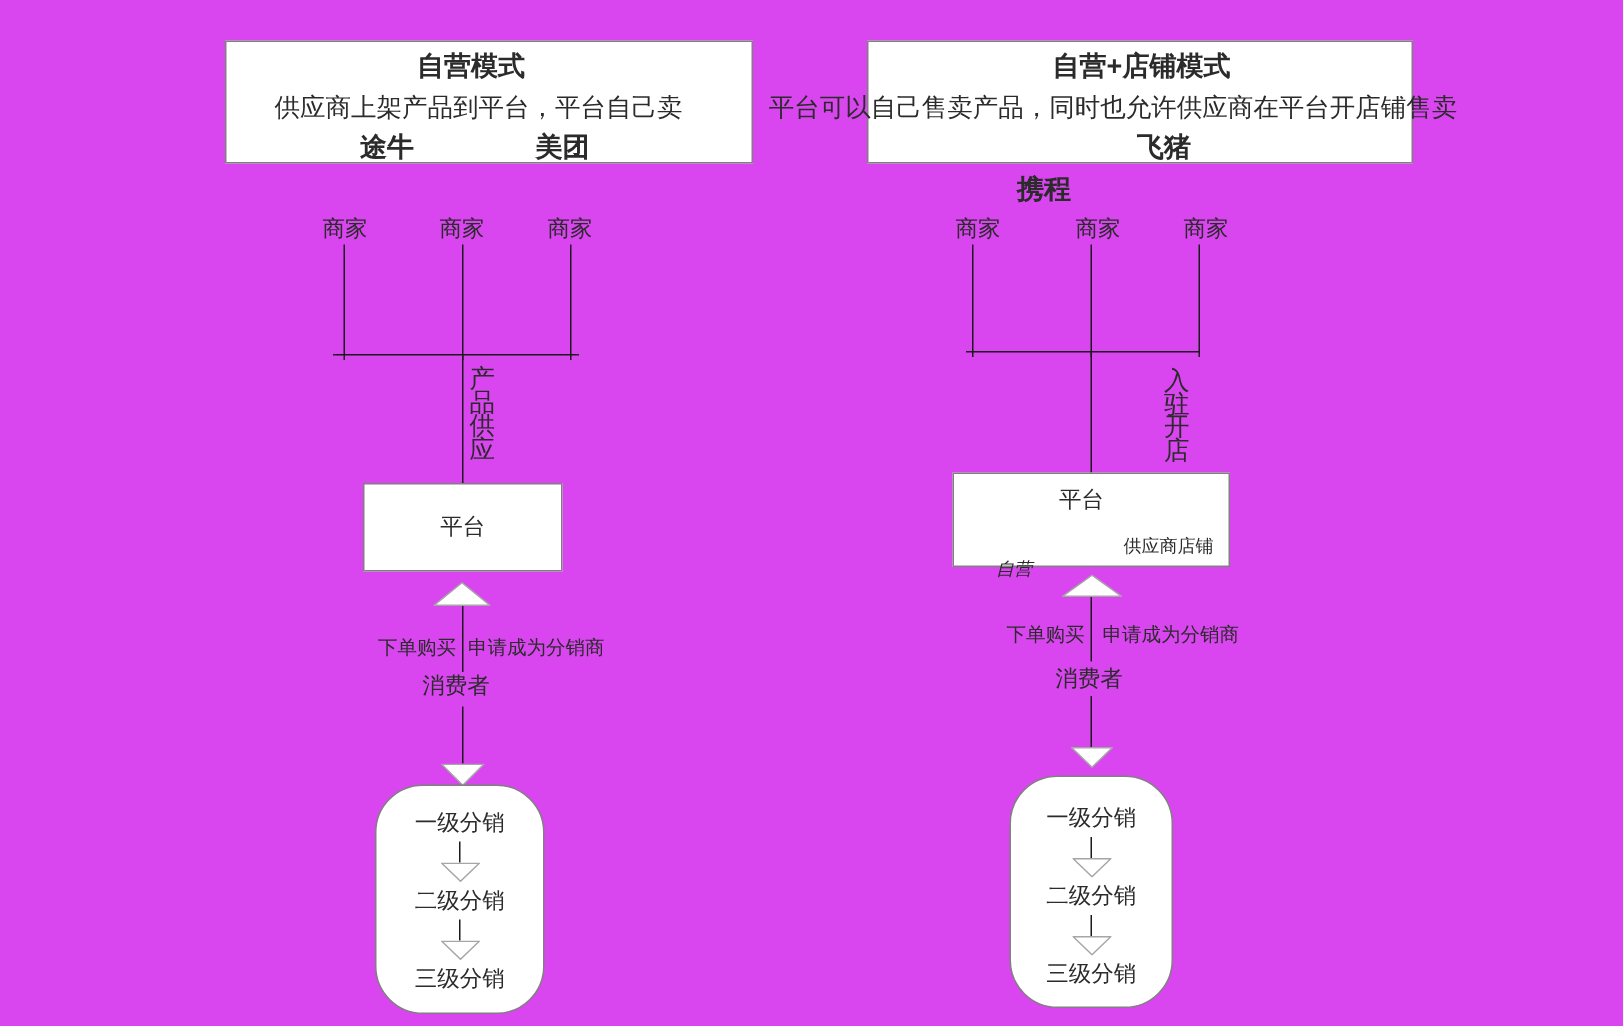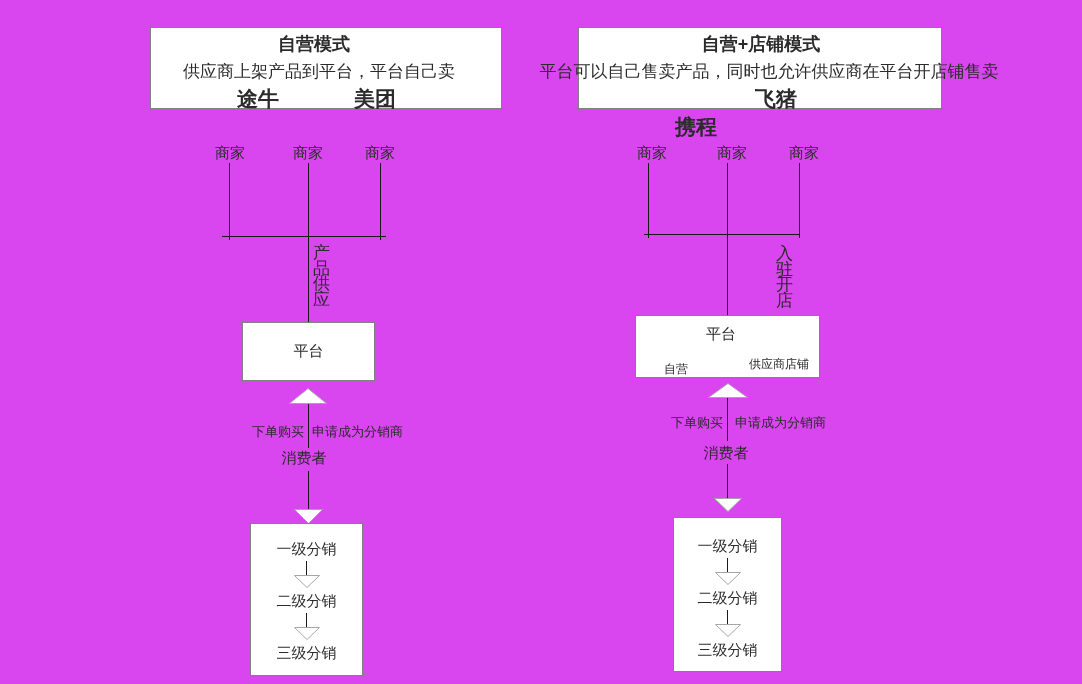--- a/index.html
+++ b/index.html
@@ -8,26 +8,26 @@
     font-family:"Liberation Sans","DejaVu Sans",sans-serif;color:var(--text,#2b2b2b);
   }
   .box{position:absolute;border:1px solid var(--box_border,#808080);background:#fff;box-sizing:border-box;}
   .vl{position:absolute;width:1px;background:var(--line,#1a1a1a);}
   .hl{position:absolute;height:1px;background:var(--line,#1a1a1a);}
   .lbl{position:absolute;font-size:13px;line-height:16px;white-space:nowrap;}
   .lbl15{position:absolute;font-size:15px;line-height:18px;white-space:nowrap;}
   .cx{transform:translateX(-50%);}
   .title{position:absolute;font-size:18px;line-height:22px;font-weight:bold;white-space:nowrap;transform:translateX(-50%);}
   .subtitle{position:absolute;font-size:17px;line-height:17px;white-space:nowrap;transform:translateX(-50%);}
-  .brand{position:absolute;font-size:21px;line-height:17px;font-weight:bold;white-space:nowrap;transform:translateX(-50%);}
+  .brand{position:absolute;font-size:18px;line-height:17px;font-weight:bold;white-space:nowrap;transform:translateX(-50%);}
   .vtext{position:absolute;width:14px;font-size:17px;line-height:15.5px;word-break:break-all;text-align:center;}
   .platform-center{display:flex;align-items:center;justify-content:center;font-size:15px;}
   .psub{position:absolute;font-size:12px;line-height:15px;white-space:nowrap;}
   .arrow{position:absolute;display:block;}
-  .dist{display:flex;flex-direction:column;align-items:center;box-sizing:border-box;}
+  .dist{display:flex;flex-direction:column;align-items:center;box-sizing:border-box;border-radius:32px;}
   .level{font-size:15px;line-height:19px;white-space:nowrap;}
   .conn{display:flex;flex-direction:column;align-items:center;margin:3px 0;}
   .conn .cl{width:1px;height:14px;background:var(--line,#1a1a1a);}
 </style>
 </head>
 <body>
 
 <div id="stage" style="--line: #1a1a1a; --box_border: #808080; --arrow_stroke: #a6a6a6; --text: #2b2b2b;">
 
   <div class="box" style="left:150px;top:27px;width:352px;height:82px;">
@@ -81,40 +81,40 @@
       <div class="cl"></div>
       <svg width="26" height="13">
           <polygon points="0.5,0.5 25.5,0.5 13,12.5" style="fill:#fff;stroke:var(--arrow_stroke,#a6a6a6);"></polygon>
         </svg>
     </div>
     <div class="level">三级分销</div>
   </div>
 
   <div class="box" style="left:578px;top:27px;width:364px;height:82px;">
     <div class="title" style="left:163px;top:5px;margin-left:19px;">自营+店铺模式</div>
-    <div class="subtitle" style="left:190px;top:35px;">平台可以自己售卖产品，同时也允许供应商在平台开店铺售卖</div>
+    <div class="subtitle" style="left:163px;top:35px;">平台可以自己售卖产品，同时也允许供应商在平台开店铺售卖</div>
     <div class="brand" style="left:117px;top:62px;margin-top:28px;">携程</div>
     <div class="brand" style="left:197px;top:62px;">飞猪</div>
   </div>
 
   <div class="lbl15 cx" style="left:652px;top:144px;">商家</div>
   <div class="lbl15 cx" style="left:732px;top:144px;">商家</div>
   <div class="lbl15 cx" style="left:804px;top:144px;">商家</div>
 
   <div class="vl" style="left:648px;top:163px;height:75px;"></div>
   <div class="vl" style="left:727px;top:163px;height:75px;"></div>
   <div class="vl" style="left:799px;top:163px;height:75px;"></div>
   <div class="hl" style="left:644px;top:234px;width:156px;"></div>
   <div class="vl" style="left:727px;top:235px;height:81px;"></div>
 
   <div class="vtext" style="left:776px;top:246px;">入驻开店</div>
 
   <div class="box" style="left:635px;top:315px;width:185px;height:63px;">
     <div class="lbl15 cx" style="left:85px;top:9px;">平台</div>
-    <div class="psub" style="left:28px;top:46px;">自营</div>
+    <div class="psub" style="left:28px;top:56px;font-style:italic;">自营</div>
     <div class="psub" style="left:113px;top:41px;">供应商店铺</div>
   </div>
 
   <svg class="arrow" style="left:708px;top:383px;" width="40" height="15">
     <polygon points="20,0.5 0.5,14.5 39.5,14.5" style="fill:#fff;stroke:var(--arrow_stroke,#a6a6a6);"></polygon>
   </svg>
   <div class="vl" style="left:727px;top:398px;height:43px;"></div>
 
   <div class="lbl" style="left:668px;top:415px;width:55px;text-align:right;">下单购买</div>
   <div class="lbl" style="left:735px;top:415px;">申请成为分销商</div>

